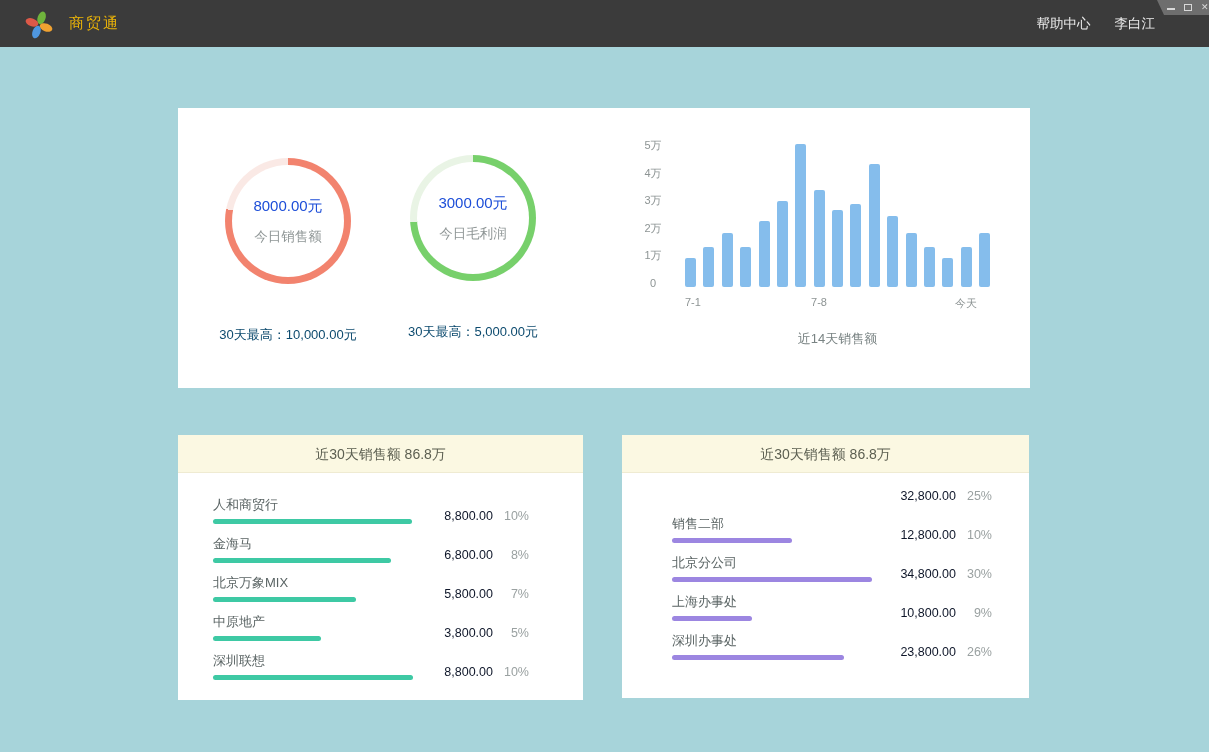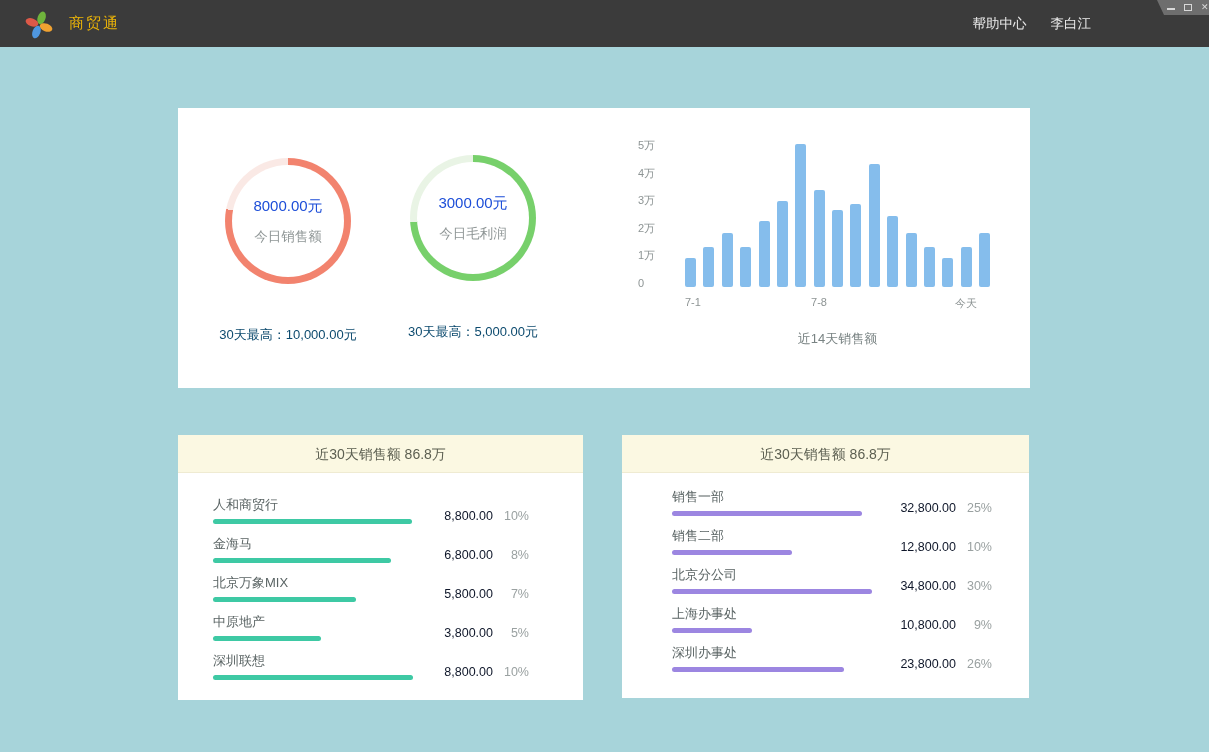--- a/index.html
+++ b/index.html
@@ -6,21 +6,21 @@
   * { margin:0; padding:0; box-sizing:border-box; }
   html,body { width:1209px; height:752px; overflow:hidden;
     font-family:"Liberation Sans","DejaVu Sans",sans-serif; }
   body { background:#a7d4da; position:relative; }
 
   
   .titlebar { position:absolute; left:0; top:0; width:1209px; height:47px;
     background:#3b3b3b; display:flex; align-items:center; padding-left:24px; }
   .logo { width:32px; height:32px; margin-right:13px; display:flex; align-items:center; }
   .app-title { color:#eab308; font-size:15px; letter-spacing:2px; }
-  .tb-nav { margin-left:auto; display:flex; gap:24px; padding-right:118px;text-align:center; }
+  .tb-nav { margin-left:auto; display:flex; gap:24px; padding-right:54px;text-align:center; }
   .tb-link { color:#ececec; font-size:13.5px; cursor:pointer; text-decoration:none; }
   .win-controls { position:absolute; right:0; top:0; width:63px; height:15px;
     background:#6e6e6e; clip-path:polygon(11px 0,63px 0,63px 15px,18px 15px);
     display:flex; align-items:center; gap:9px; padding-left:21px; }
   .wc { display:flex; align-items:center; justify-content:center; cursor:pointer; height:15px; }
   .min-glyph { display:block; width:8px; height:2px; background:#d8d8d8; margin-top:3px; }
   .max-glyph { display:block; width:8px; height:7px; border:1px solid #d8d8d8; }
   .close-glyph { font-size:9px; color:#d8d8d8; line-height:15px; }
 
   
@@ -34,21 +34,21 @@
   .g2 { left:205px; top:47px; }
   .ring { width:126px; height:126px; border-radius:50%; position:relative; }
   .ring-hole { position:absolute; inset:7px; background:#fff; border-radius:50%;
     display:flex; flex-direction:column; align-items:center; justify-content:center; gap:12px; }
   .g-value { font-size:15px; color:#1d4ed8; }
   .g-label { font-size:13.5px; color:#8f9696; }
   .g-max { margin-top:42px; font-size:13px; color:#0c4a6e; text-align:center; }
 
   
   .chart-col { position:absolute; left:460px; top:30px; width:370px; height:235px; }
-  .ytick { position:absolute; width:30px; right:auto; left:0; text-align:left;
+  .ytick { position:absolute; width:30px; right:auto; left:0; text-align:center;
     height:14px; line-height:14px; font-size:11px; color:#8d9494; }
   .bars { position:absolute; left:47px; top:6px; width:305px; height:143px;
     display:flex; justify-content:space-between; align-items:flex-end; }
   .vbar { width:11px; border-radius:2px; }
   .xlabel { position:absolute; top:158px; font-size:11px; color:#8d9494; }
   .xl-left { left:47px; }
   .xl-mid { left:151px; width:60px; text-align:center; }
   .xl-right { left:317px; width:35px; }
   .chart-caption { position:absolute; left:47px; top:192px; width:305px;
     text-align:center; font-size:13px; color:#798383; }
@@ -211,24 +211,20 @@
             <span class="pct">10%</span>
           </div>
         </div>
       </div>
   </section>
 
   <section class="card list-card right">
     <div class="card-header">近30天销售额 86.8万</div>
     <div class="list" id="list-right">
         <div class="row">
-          <div class="row-left">
-            <div class="item-name">销售一部</div>
-            <div class="item-bar" style="width: 190px; background: rgb(156, 134, 225);"></div>
-          </div>
           <div class="row-right">
             <span class="amount">32,800.00</span>
             <span class="pct">25%</span>
           </div>
         </div>
         <div class="row">
           <div class="row-left">
             <div class="item-name">销售二部</div>
             <div class="item-bar" style="width: 120px; background: rgb(156, 134, 225);"></div>
           </div>

